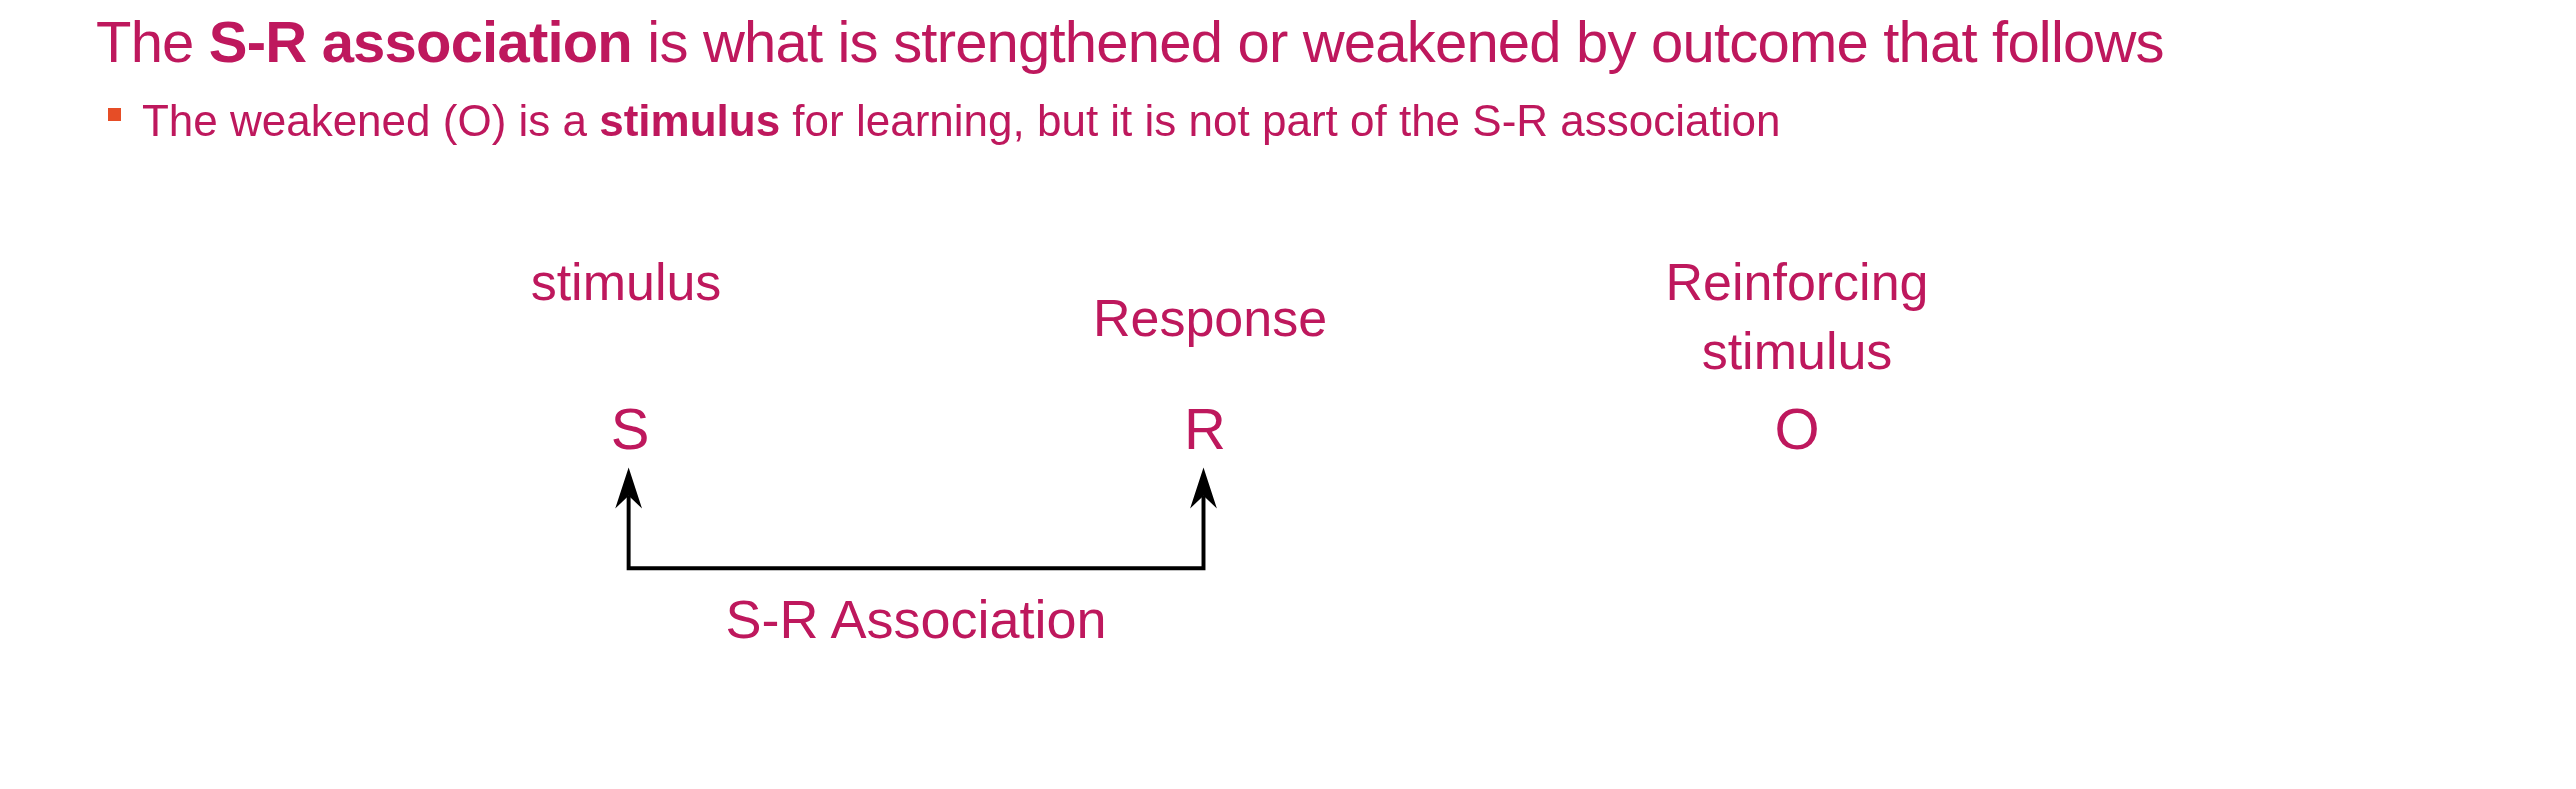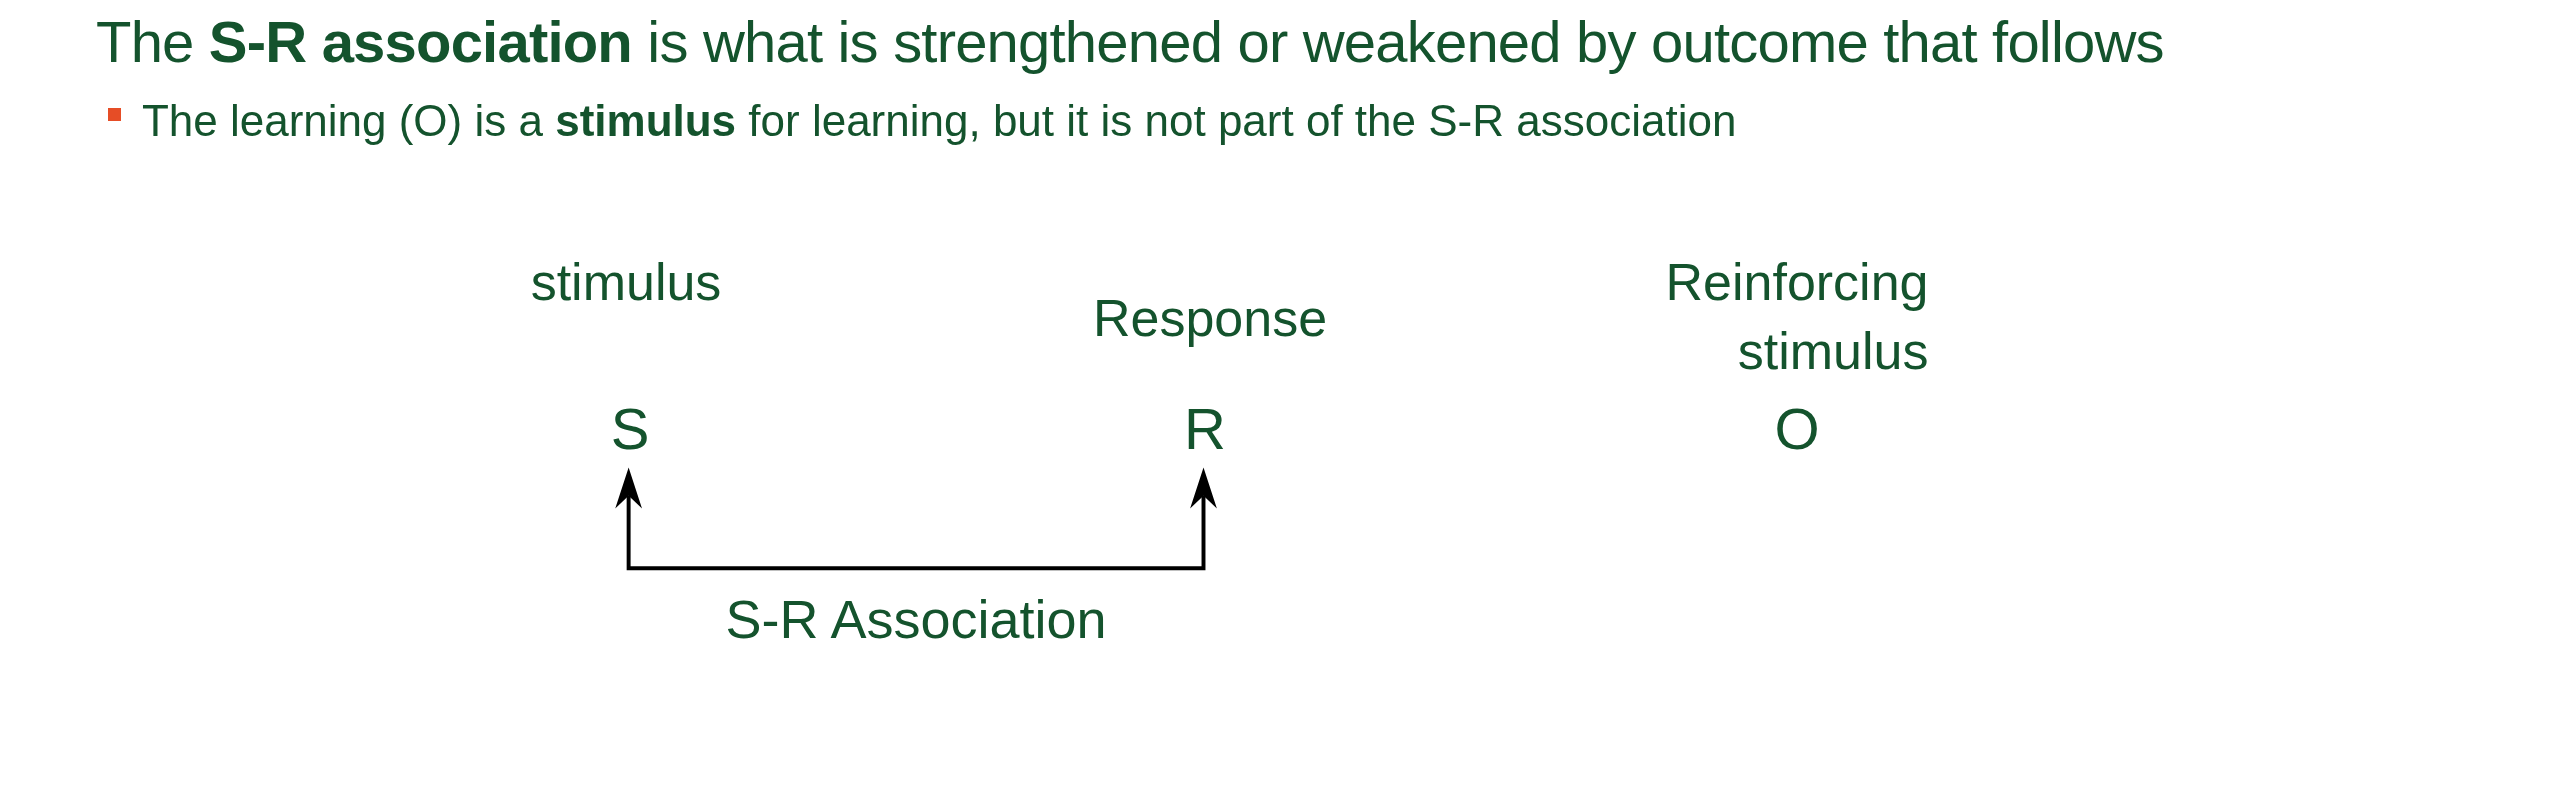--- a/index.html
+++ b/index.html
@@ -1,21 +1,21 @@
 <!DOCTYPE html>
 <html style="font-size:12.6px"><head>
 <meta charset="utf-8">
 <style>
   html, body { margin: 0; padding: 0; background: #ffffff; }
   .slide {
     position: relative;
     width: 2576px;
     height: 789px;
     background: #ffffff;
-    color: #14532d;
+    color: #be185d;
     font-family: "Liberation Sans", sans-serif;
     overflow: hidden;
     border-radius: 32px;
   }
   .title {
     position: absolute;
     left: 96px;
     top: 1.6px;
     font-size: 58px;
     line-height: 79px;
@@ -55,21 +55,21 @@
   .col-letter {
     position: absolute;
     top: 397px;
     transform: translateX(-50%);
     font-size: 58px;
     line-height: 63px;
     text-align: center;
   }
   .heading-contextual { left: 626px; }
   .heading-response   { left: 1210px; margin-top: 36px; }
-  .heading-reinforcing{ left: 1797px; text-align: right; }
+  .heading-reinforcing{ left: 1797px; }
   .letter-s { left: 630px; }
   .letter-r { left: 1205px; }
   .letter-o { left: 1797px; }
   .bracket-svg {
     position: absolute;
     left: 608px;
     top: 458px;
     width: 624px;
     height: 126px;
   }
@@ -85,21 +85,21 @@
 </style>
 </head>
 <body>
 
 <div class="slide">
 
   <div class="title"><span>The </span><span class="bold">S-R association</span><span> is what is strengthened or weakened by outcome that follows</span></div>
 
   <div class="bullet-row">
     <span class="bullet-marker" style="background: rgb(230, 77, 38);"></span>
-    <span class="bullet-text"><span>The learning (O) is a </span><span class="bold">stimulus</span><span> for learning, but it is not part of the S-R association</span></span>
+    <span class="bullet-text"><span>The weakened (O) is a </span><span class="bold">stimulus</span><span> for learning, but it is not part of the S-R association</span></span>
   </div>
 
   <div class="col-heading heading-contextual">
     <div>stimulus</div>
   </div>
   <div class="col-heading heading-response">
     <div>Response</div>
   </div>
   <div class="col-heading heading-reinforcing">
     <div>Reinforcing</div>

